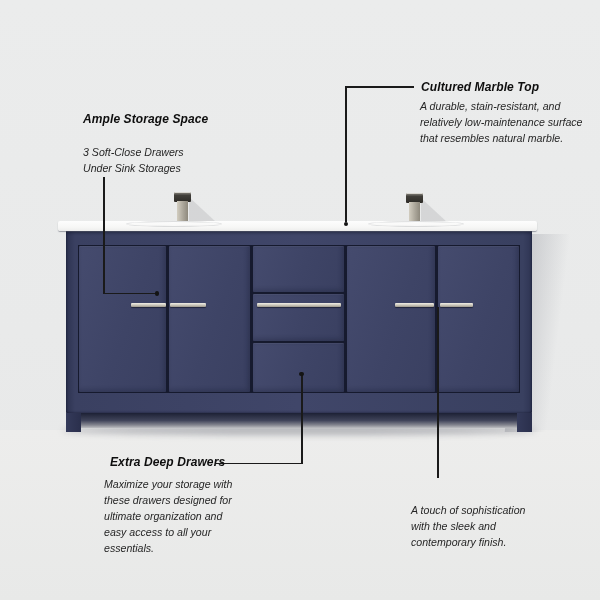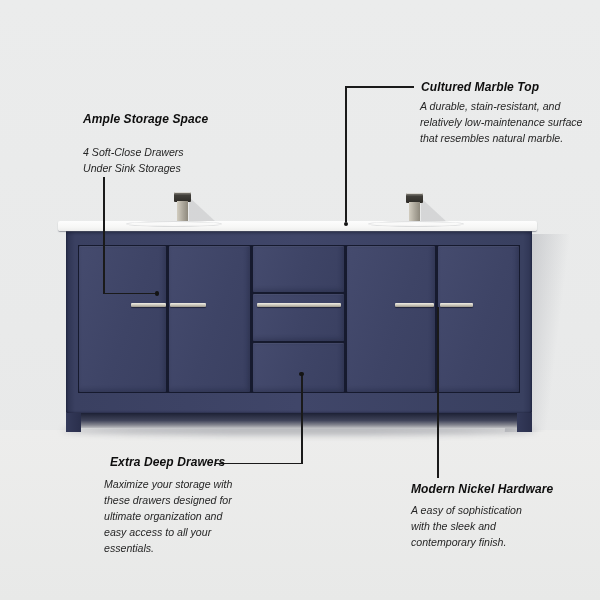--- a/index.html
+++ b/index.html
@@ -146,32 +146,31 @@
   <div class="dot l1-dot"></div>
   <div class="co-title c1-title">Cultured Marble Top</div>
   <div class="co-desc c1-desc">A durable, stain-resistant, and
 relatively low-maintenance surface
 that resembles natural marble.</div>
 
   <div class="line l2-v"></div>
   <div class="line l2-h"></div>
   <div class="dot l2-dot"></div>
   <div class="co-title c2-title">Ample Storage Space</div>
-  <div class="co-desc c2-desc">4 Soft-Close Drawers
+  <div class="co-desc c2-desc">3 Soft-Close Drawers
 Under Sink Storages</div>
 
   <div class="line l3-v"></div>
   <div class="line l3-h"></div>
   <div class="dot l3-dot"></div>
   <div class="co-title c3-title">Extra Deep Drawers</div>
   <div class="co-desc c3-desc">Maximize your storage with
 these drawers designed for
 ultimate organization and
 easy access to all your
 essentials.</div>
 
   <div class="line l4-v"></div>
-  <div class="co-title c4-title">Modern Nickel Hardware</div>
-  <div class="co-desc c4-desc">A easy of sophistication
+  <div class="co-desc c4-desc">A touch of sophistication
 with the sleek and
 contemporary finish.</div>
 
 </div>
 
 </body></html>

